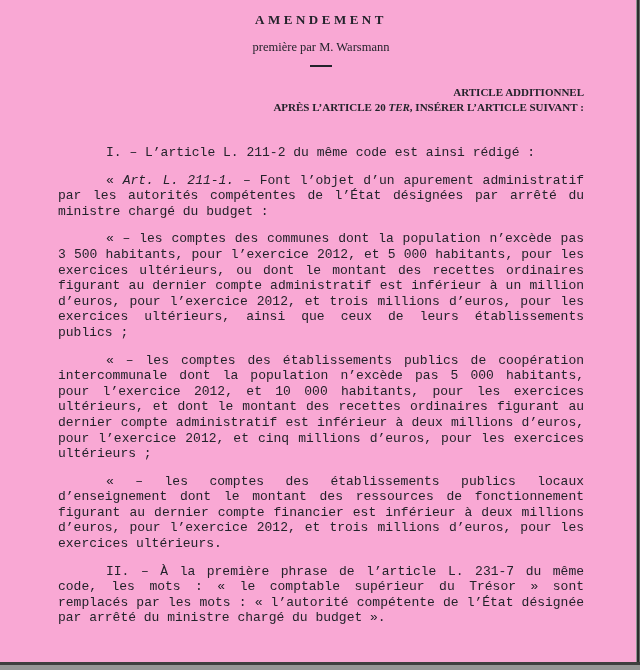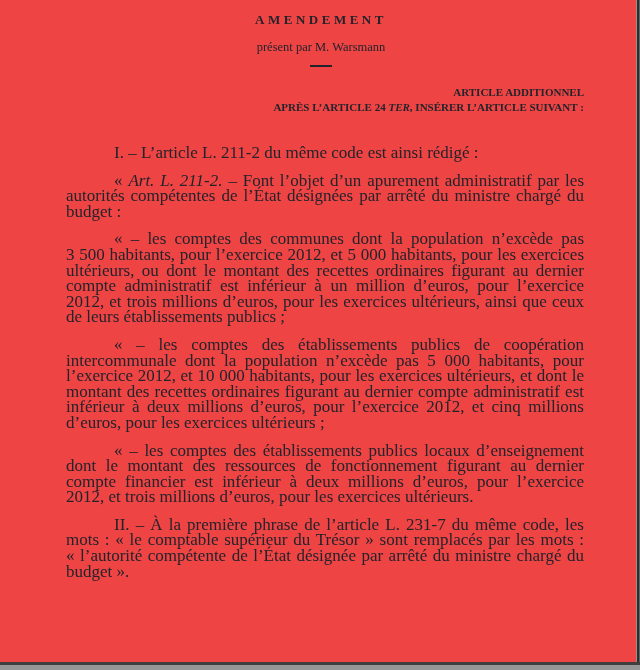--- a/index.html
+++ b/index.html
@@ -4,21 +4,21 @@
 <style>
   html, body {
     margin: 0;
     padding: 0;
     background: #ffffff;
   }
   .page {
     position: relative;
     width: 640px;
     height: 670px;
-    background: #ef4444;
+    background: #f9a8d4;
     overflow: hidden;
     font-family: "Liberation Serif", "DejaVu Serif", serif;
     color: #23232b;
   }
   .content {
     position: absolute;
     left: 58px;
     right: 56px;
     top: 0;
   }
@@ -49,25 +49,26 @@
     font-weight: bold;
     line-height: 15px;
   }
   .article-heading .it {
     font-style: italic;
   }
   .body-block {
     margin-top: 30px;
   }
   .para {
-    margin: 12px 0 0 8px;
+    margin: 12px 0 0 0;
     text-align: justify;
     text-indent: 48px;
-    font-size: 17px;
+    font-size: 13px;
     line-height: 15.6px;
+    font-family: Liberation Mono, monospace;
   }
   .para:first-child {
     margin-top: 0;
   }
   .para .it {
     font-style: italic;
   }
   .shadow-bottom {
     position: absolute;
     left: 0;
@@ -86,34 +87,34 @@
   }
 </style>
 </head>
 <body>
 
 <div class="page">
   <div class="content">
 
     <h1 class="doc-title">AMENDEMENT</h1>
 
-    <p class="presented">présent par M. Warsmann</p>
+    <p class="presented">première par M. Warsmann</p>
 
     <div class="sep-dash"></div>
 
     <h2 class="article-heading">
       <span>ARTICLE ADDITIONNEL</span><br>
-      <span>APRÈS L’ARTICLE 24 </span><span class="it">TER</span><span>, INSÉRER L’ARTICLE SUIVANT&nbsp;:</span>
+      <span>APRÈS L’ARTICLE 20 </span><span class="it">TER</span><span>, INSÉRER L’ARTICLE SUIVANT&nbsp;:</span>
     </h2>
 
     <div class="body-block">
 
       <p class="para">I. – L’article L. 211-2 du même code est ainsi rédigé&nbsp;:</p>
 
-      <p class="para"><span>«&nbsp;</span><span class="it">Art. L. 211-2.</span><span> – Font l’objet d’un apurement administratif par les autorités compétentes de l’État désignées par arrêté du ministre chargé du budget&nbsp;:</span></p>
+      <p class="para"><span>«&nbsp;</span><span class="it">Art. L. 211-1.</span><span> – Font l’objet d’un apurement administratif par les autorités compétentes de l’État désignées par arrêté du ministre chargé du budget&nbsp;:</span></p>
 
       <p class="para">«&nbsp;– les comptes des communes dont la population n’excède pas 3&nbsp;500 habitants, pour l’exercice 2012, et 5&nbsp;000 habitants, pour les exercices ultérieurs, ou dont le montant des recettes ordinaires figurant au dernier compte administratif est inférieur à un million d’euros, pour l’exercice 2012, et trois millions d’euros, pour les exercices ultérieurs, ainsi que ceux de leurs établissements publics&nbsp;;</p>
 
       <p class="para">«&nbsp;– les comptes des établissements publics de coopération intercommunale dont la population n’excède pas 5&nbsp;000 habitants, pour l’exercice 2012, et 10&nbsp;000 habitants, pour les exercices ultérieurs, et dont le montant des recettes ordinaires figurant au dernier compte administratif est inférieur à deux millions d’euros, pour l’exercice 2012, et cinq millions d’euros, pour les exercices ultérieurs&nbsp;;</p>
 
 
       <p class="para">«&nbsp;– les comptes des établissements publics locaux d’enseignement dont le montant des ressources de fonctionnement figurant au dernier compte financier est inférieur à deux millions d’euros, pour l’exercice 2012, et trois millions d’euros, pour les exercices ultérieurs.</p>
 
 
       <p class="para">II. – À la première phrase de l’article L. 231-7 du même code, les mots&nbsp;: «&nbsp;le comptable supérieur du Trésor&nbsp;» sont remplacés par les mots&nbsp;: «&nbsp;l’autorité compétente de l’État désignée par arrêté du ministre chargé du budget&nbsp;».</p>

